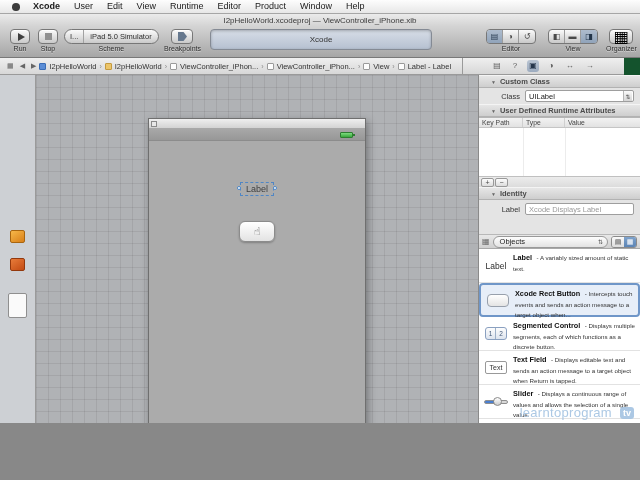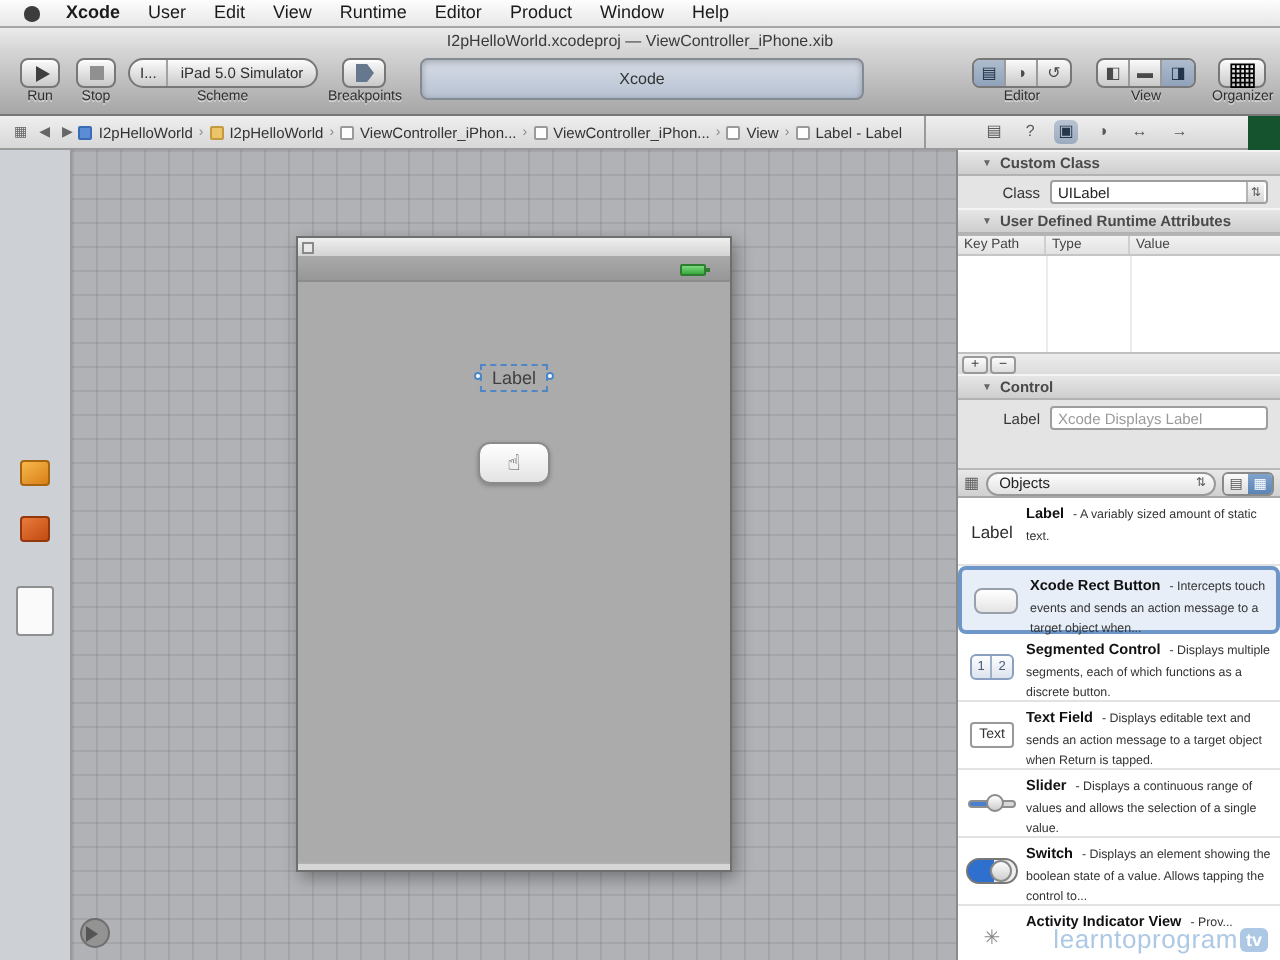--- a/index.html
+++ b/index.html
@@ -1,17 +1,17 @@
 <!DOCTYPE html>
 <html><head>
 <meta charset="utf-8">
 <style>
   *{margin:0;padding:0;box-sizing:border-box}
   body{font-family:"Liberation Sans","DejaVu Sans",sans-serif;background:#888}
-  .screen{position:relative;width:640px;height:480px;overflow:hidden;background:#14532d}
+  .screen{position:relative;width:640px;height:423px;overflow:hidden;background:#14532d}
 
   
   .menubar{position:absolute;top:0;left:0;right:0;height:14px;background:linear-gradient(#fdfdfd,#e7e7e7);border-bottom:1px solid #a6a6a6;display:flex;align-items:center;font-size:9px;color:#1a1a1a;padding-left:6px;z-index:10}
   .apple{width:8px;height:8px;background:#3c3c3c;border-radius:50% 50% 46% 46%;margin:0 6px}
   .mi{padding:0 7px;line-height:13px;white-space:nowrap}
   .mi.app{font-weight:bold}
 
   
   .titlebar{position:absolute;top:14px;left:0;right:0;height:13px;background:linear-gradient(#ebebeb,#d2d2d2);text-align:center;font-size:8px;line-height:13px;color:#3a3a3a}
 
@@ -109,21 +109,21 @@
   .slider-icon{position:relative;width:24px;height:10px}
   .slider-track{position:absolute;left:0;right:0;top:3px;height:4px;border-radius:2px;background:linear-gradient(90deg,#4a7fd0 0 45%,#d8d8d8 45%);border:1px solid #8f8f8f}
   .slider-knob{position:absolute;left:9px;top:0;width:9px;height:9px;border-radius:50%;background:linear-gradient(#fff,#ccc);border:1px solid #8a8a8a}
   .switch-icon{position:relative;width:26px;height:13px;border-radius:7px;border:1px solid #777;background:linear-gradient(90deg,#2f6fce 0 55%,#eee 55%);overflow:hidden}
   .switch-knob{position:absolute;right:2px;top:0;width:11px;height:11px;border-radius:50%;background:linear-gradient(#fdfdfd,#cfcfcf);border:1px solid #8a8a8a}
   .act-icon{font-size:10px;color:#888}
 
   
   .watermark{position:absolute;right:6px;bottom:3px;display:flex;align-items:center;z-index:60;opacity:.92}
   .wm-text{font-size:13px;color:#a5c4e2;letter-spacing:.3px}
-  .wm-badge{margin-left:1px;background:#a5c4e2;color:#fff;font-size:9px;font-weight:bold;border-radius:3px;padding:1px 3px;line-height:10px}
+  .wm-badge{margin-left:8px;background:#a5c4e2;color:#fff;font-size:9px;font-weight:bold;border-radius:3px;padding:1px 3px;line-height:10px}
   .play-overlay{position:absolute;left:40px;top:459px;width:15px;height:15px;border-radius:50%;background:rgba(145,145,145,.95);border:1px solid #6e6e6e;display:flex;align-items:center;justify-content:center;z-index:55}
   .play-overlay .tri{width:0;height:0;border-left:6px solid #555;border-top:4px solid transparent;border-bottom:4px solid transparent;margin-left:1px}
 </style>
 </head>
 <body>
 
 <div class="screen">
 
   <div class="menubar">
     <span class="apple"></span>
@@ -306,21 +306,21 @@
       <div class="tbody">
         <span class="colsep" style="left:44px"></span>
         <span class="colsep" style="left:86px"></span>
       </div>
       <div class="tfoot">
         <span class="mini">+</span>
         <span class="mini">−</span>
       </div>
       <div class="sec-h">
         <span class="tri">▼</span>
-        <span>Control</span>
+        <span>Identity</span>
       </div>
       <div class="row" style="height:18px">
         <span class="rlabel">Label</span>
         <div class="field ph">
           <span>Xcode Displays Label</span>
         </div>
       </div>
       <div class="spacer"></div>
       <div class="libbar">
         <span class="libgrid">▦</span>

